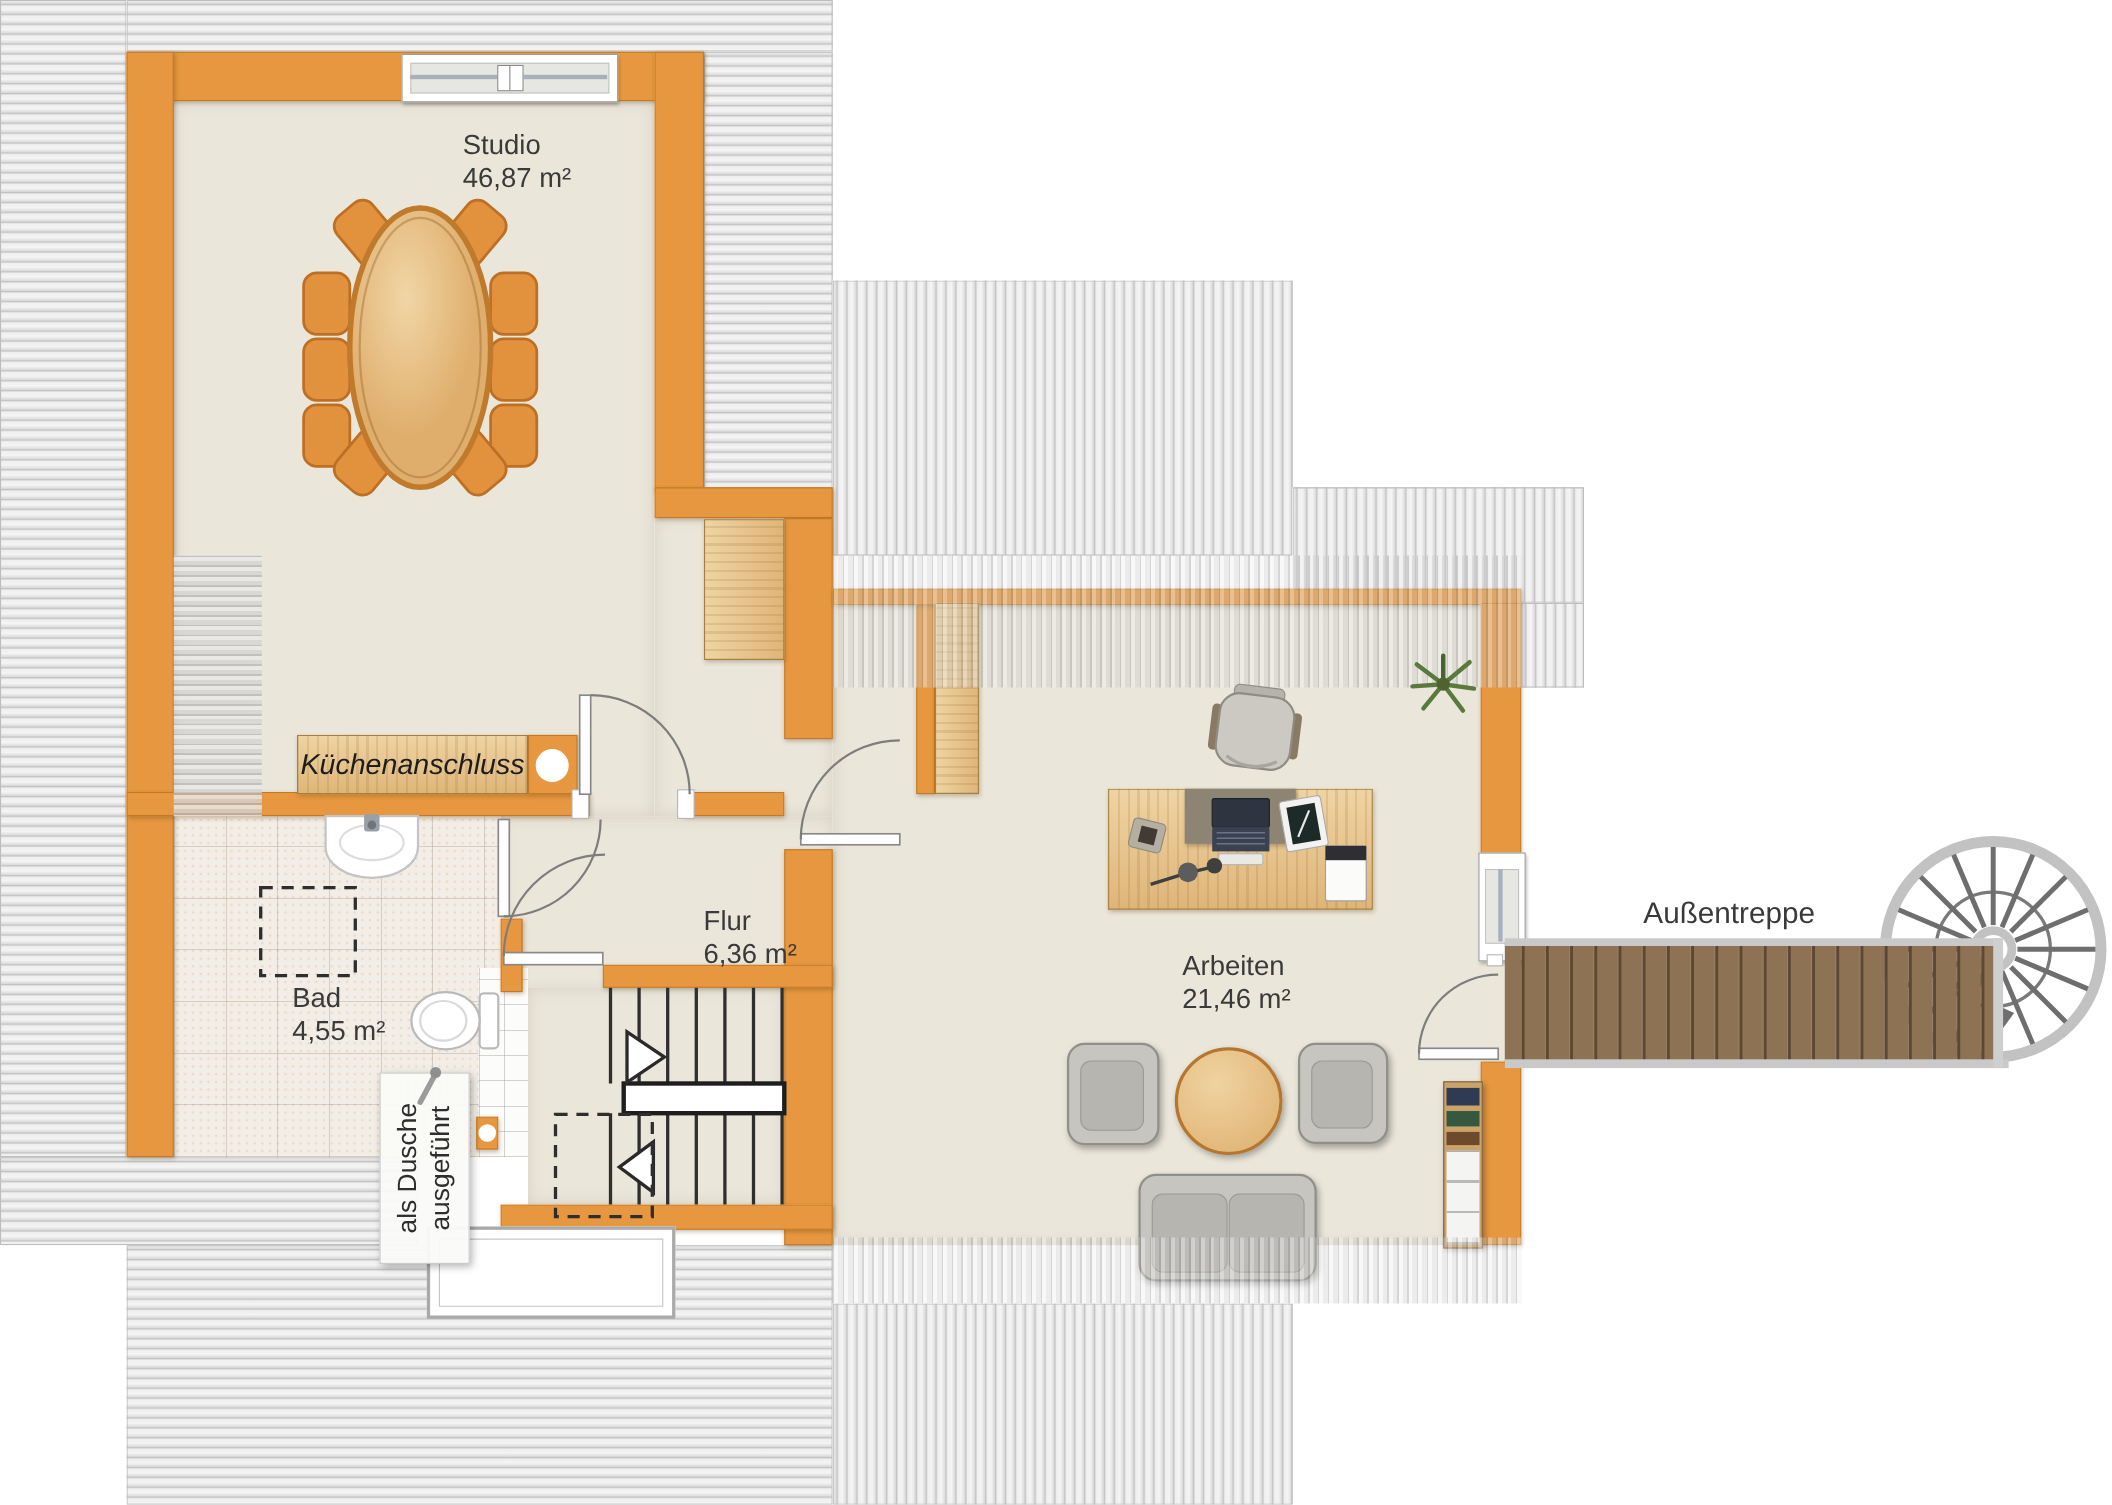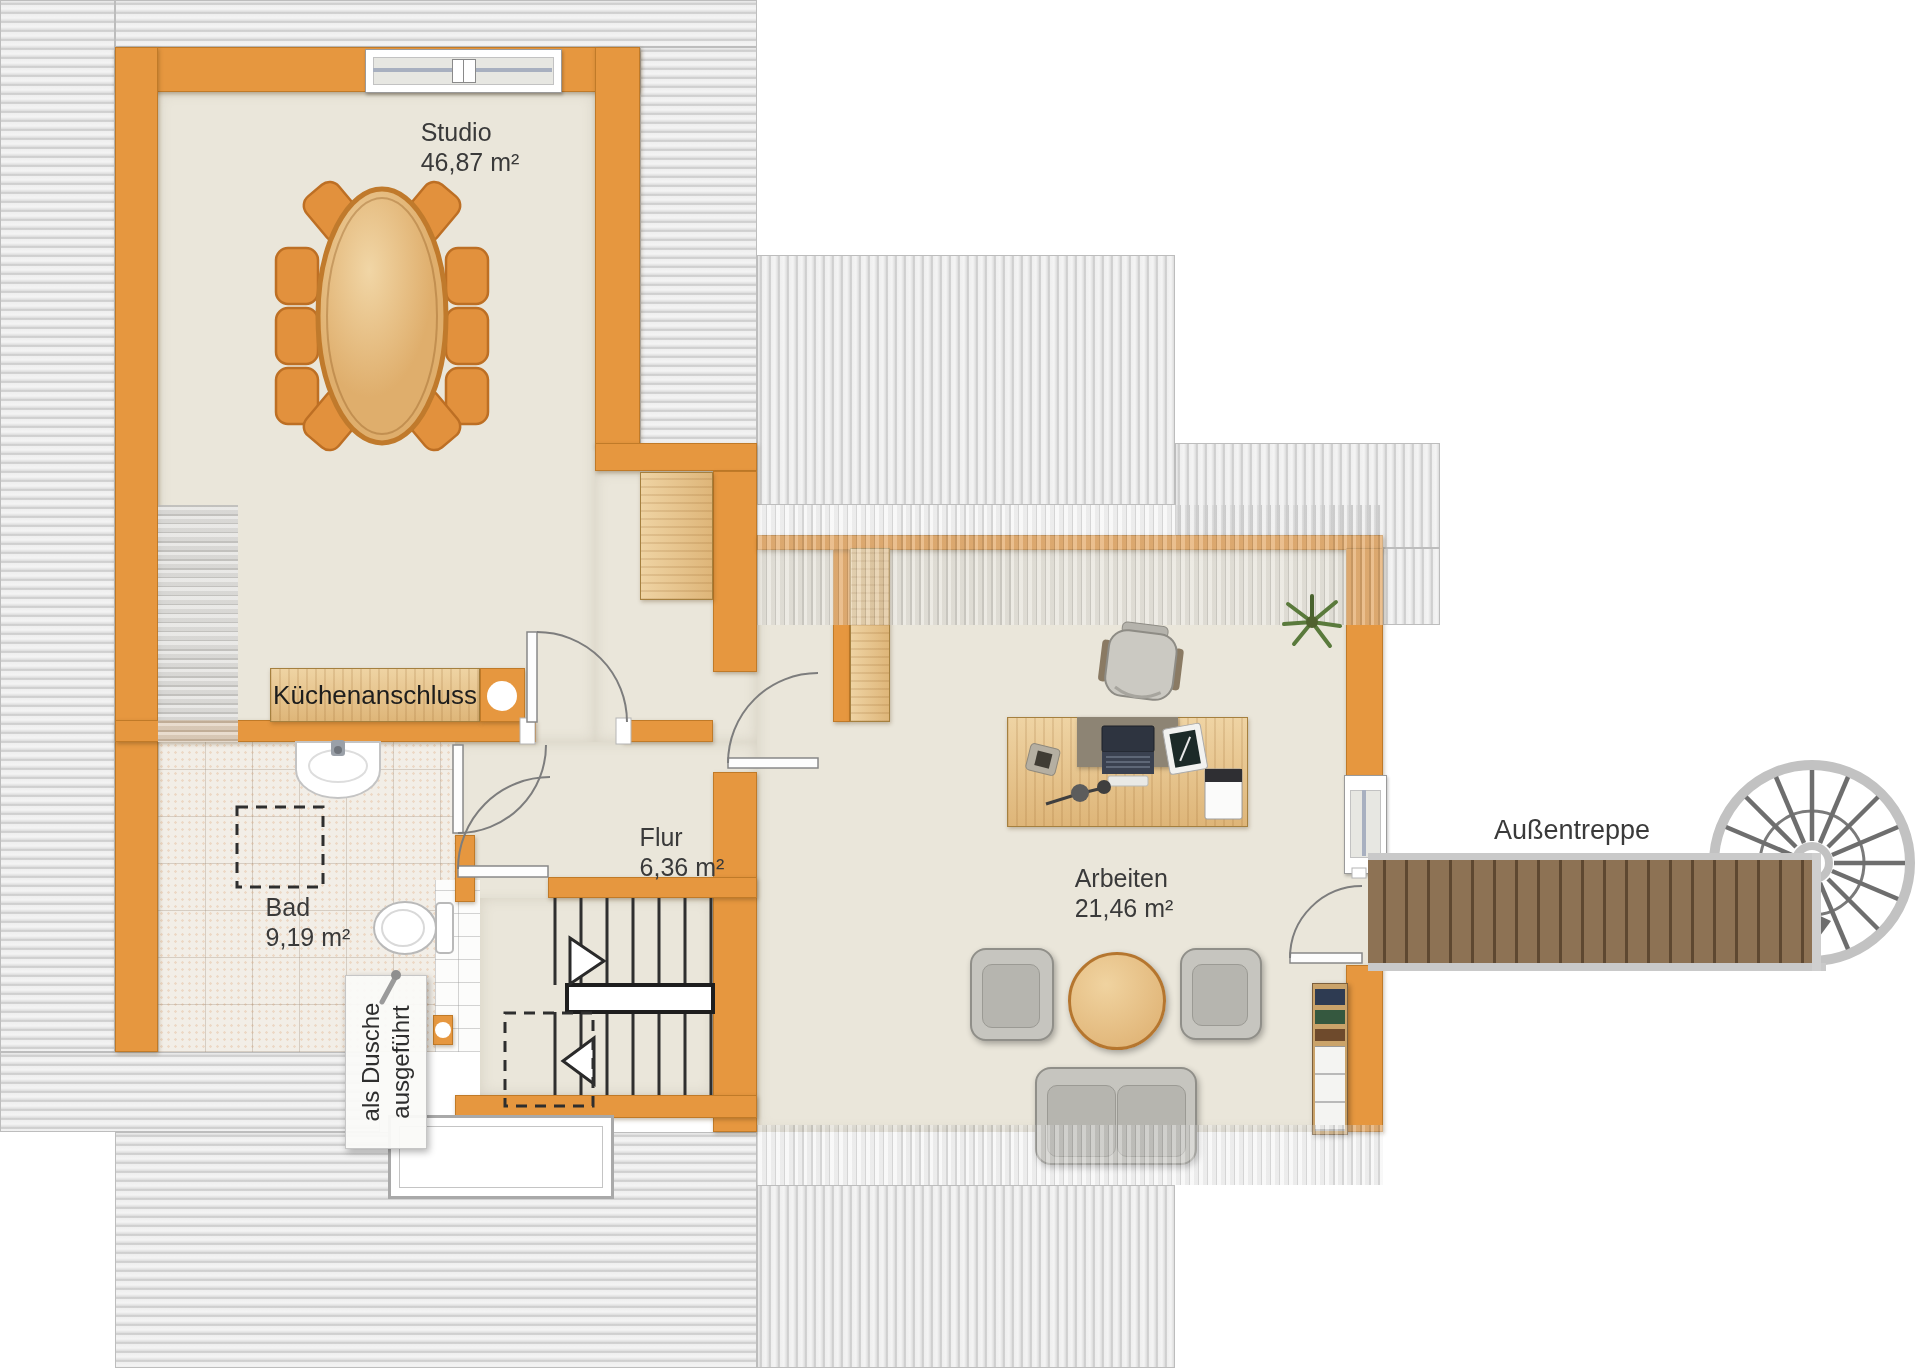--- a/index.html
+++ b/index.html
@@ -23,21 +23,21 @@
       repeating-linear-gradient(90deg,rgba(150,130,110,.30) 0 1px,transparent 1px 47px),
       radial-gradient(rgba(214,120,50,.18) 1px,transparent 1.5px);
     background-size:auto,auto,7px 7px;}
   .wgrid{background-color:#fcfcfb;
     background-image:
       repeating-linear-gradient(0deg,rgba(160,160,160,.45) 0 1px,transparent 1px 23px),
       repeating-linear-gradient(90deg,rgba(160,160,160,.45) 0 1px,transparent 1px 23px);}
   
   .wall{background:#e6973f;box-shadow:inset 0 0 0 1px #c07a28,1px 2px 4px rgba(90,60,20,.35);}
   .wood{background-image:repeating-linear-gradient(90deg,rgba(146,95,38,.16) 0 2px,transparent 2px 9px),linear-gradient(180deg,#efd4a4,#deb578);
-        box-shadow:inset 0 0 0 1px #a5803f,1px 2px 4px rgba(90,60,20,.3);}
+        box-shadow:inset 0 0 0 1px #a5803f,1px 2px 4px rgba(90,60,20,.3);font-style:italic;}
   .woodv{background-image:repeating-linear-gradient(0deg,rgba(146,95,38,.16) 0 2px,transparent 2px 8px),linear-gradient(90deg,#efd4a4,#deb578);
         box-shadow:inset 0 0 0 1px #a5803f,1px 2px 4px rgba(90,60,20,.3);}
   
   .winframe{background:#ffffff;border:1px solid #9a9a9a;box-shadow:1px 2px 3px rgba(0,0,0,.25);}
   .winfield{background:#e7e7e2;border:1px solid #c2c2c2;}
   .glass{background:#a8b0c0;}
   
   .softrect{background:#c6c5bf;border:2px solid #908f89;box-shadow:2px 3px 6px rgba(0,0,0,.3);}
   .cushion{background:#b6b5af;border:1px solid #9b9a94;}
   .label{position:absolute;transform:translate(-50%,-50%);text-align:left;font-size:25px;line-height:1.2;color:#3a3a3a;white-space:nowrap;z-index:50;}
@@ -319,21 +319,21 @@
       <circle cx="1312" cy="622" r="6" fill="#50622f" stroke="none"></circle>
     </g>
   </svg>
 
   <div class="label" style="left:470px;top:147px;">
     <div>Studio</div>
     <div>46,87 m²</div>
   </div>
   <div class="label" style="left:308px;top:922px;">
     <div>Bad</div>
-    <div>9,19 m²</div>
+    <div>4,55 m²</div>
   </div>
   <div class="label" style="left:682px;top:852px;">
     <div>Flur</div>
     <div>6,36 m²</div>
   </div>
   <div class="label" style="left:1124px;top:893px;">
     <div>Arbeiten</div>
     <div>21,46 m²</div>
   </div>
   <div class="label" style="left:1572px;top:830px;font-size:27px;">

